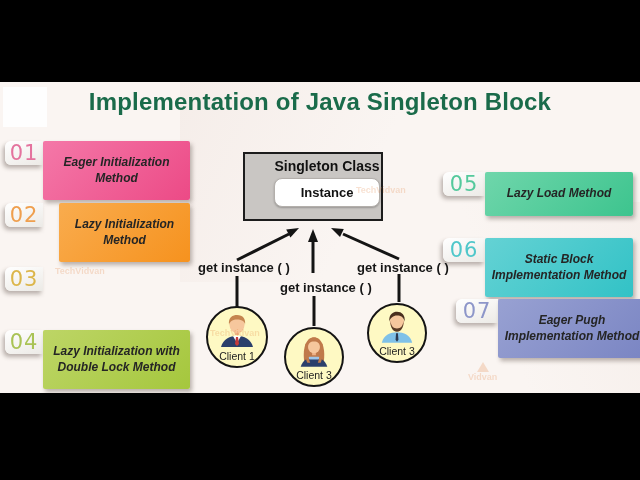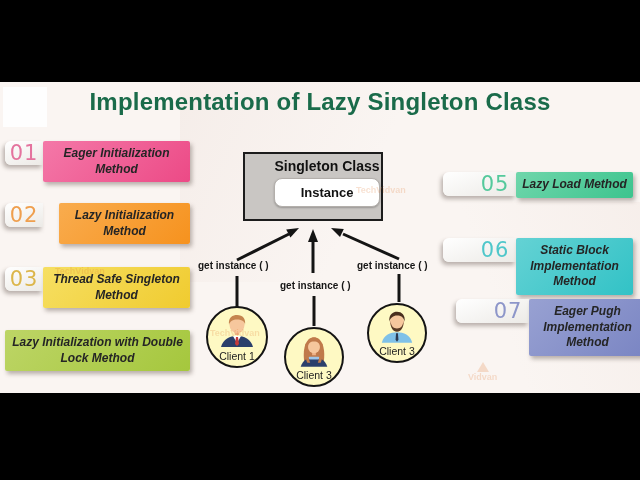--- a/index.html
+++ b/index.html
@@ -35,27 +35,27 @@
     background:linear-gradient(160deg,#ffffff,#eceae6);
     border-radius:6px 0 0 6px;
     box-shadow:-2px 3px 4px rgba(105,92,85,.45);
     font-family:"DejaVu Sans",sans-serif;
     font-size:21px;letter-spacing:1px;color:var(--num,#999);
   }
   .method-card{
     flex:1;display:flex;align-items:center;justify-content:center;text-align:center;
     background:linear-gradient(135deg,var(--c1,#ccc),var(--c2,#aaa));
     border-radius:2px;box-shadow:2px 3px 4px rgba(105,92,85,.45);
-    padding:5px 3px;
+    padding:14px 3px;
   }
   .method-label{
     font-size:12px;font-weight:bold;font-style:italic;color:#252525;line-height:1.3;
   }
   .left .num-tab{width:38px;}
-  .right .num-tab{width:42px;padding-left:31px;}
+  .right .num-tab{width:42px;}
   .i1{left:5px;  top:59px; width:185px;height:52px;}
   .i2{left:5px;  top:121px;width:185px;height:53px;gap:16px;}
   .i3{left:5px;  top:185px;width:185px;height:53px;}
   .i4{left:5px;  top:248px;width:185px;height:54px;}
   .i5{left:443px;top:90px; width:190px;height:53px;}
   .i6{left:443px;top:156px;width:190px;height:53px;}
   .i7{left:443px;top:217px;width:190px;height:75px;margin-left:13px;}
 
   
   .singleton-box{
@@ -70,21 +70,21 @@
     display:flex;align-items:center;justify-content:center;
   }
   .instance-label{font-size:13px;font-weight:bold;color:#111;}
 
   
   .connectors{position:absolute;left:0;top:0;width:640px;height:311px;pointer-events:none;}
   .connectors line{stroke:#141414;stroke-width:3;}
   .connectors polygon{fill:#141414;}
 
   .call-label{
-    position:absolute;font-size:10px;font-weight:bold;color:#161616;white-space:nowrap;
+    position:absolute;font-size:13px;font-weight:bold;color:#161616;white-space:nowrap;
   }
   .cl1{left:198px;top:178px;}
   .cl2{left:280px;top:198px;}
   .cl3{left:357px;top:178px;}
 
   
   .client{
     position:absolute;border-radius:50%;background:#fef9c3;border:2.5px solid #141414;
     box-sizing:border-box;
   }
@@ -114,21 +114,21 @@
 
 <div class="stage">
 
   <div class="letterbox top"></div>
 
   <div class="content">
     <div class="facet f1"></div>
     <div class="facet f2"></div>
 
     <div class="title-highlight-box"></div>
-    <div class="page-title" style="--title-color: #1a6b4a;">Implementation of Lazy Singleton Class</div>
+    <div class="page-title" style="--title-color: #1a6b4a;">Implementation of Java Singleton Block</div>
 
     <div class="method-item left i1" style="--c1: #f478a8; --c2: #ec4a86; --num: #e4739e;">
       <div class="num-tab">
         <span>01</span>
       </div>
       <div class="method-card">
         <span class="method-label">Eager Initialization Method</span>
       </div>
     </div>
     <div class="method-item left i2" style="--c1: #f9ac4e; --c2: #f6921e; --num: #ef9f4e;">
@@ -136,25 +136,25 @@
         <span>02</span>
       </div>
       <div class="method-card">
         <span class="method-label">Lazy Initialization Method</span>
       </div>
     </div>
     <div class="method-item left i3" style="--c1: #f6df62; --c2: #f0cb2f; --num: #dcb64b;">
       <div class="num-tab">
         <span>03</span>
       </div>
-      <div class="method-card">
-        <span class="method-label">Thread Safe Singleton Method</span>
-      </div>
     </div>
     <div class="method-item left i4" style="--c1: #bdd566; --c2: #a5c73d; --num: #a9c355;">
+      <div class="num-tab">
+        <span>04</span>
+      </div>
       <div class="method-card">
         <span class="method-label">Lazy Initialization with Double Lock Method</span>
       </div>
     </div>
 
     <div class="method-item right i5" style="--c1: #6fd6ab; --c2: #3dc48e; --num: #54c99c;">
       <div class="num-tab">
         <span>05</span>
       </div>
       <div class="method-card">

